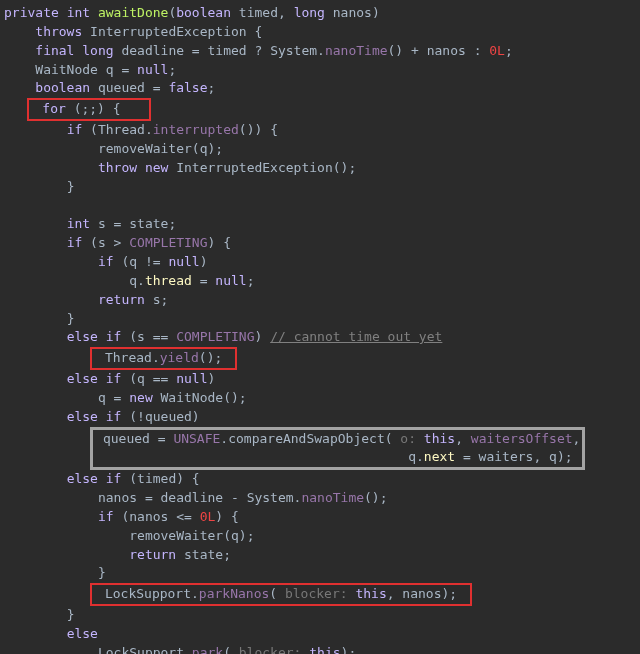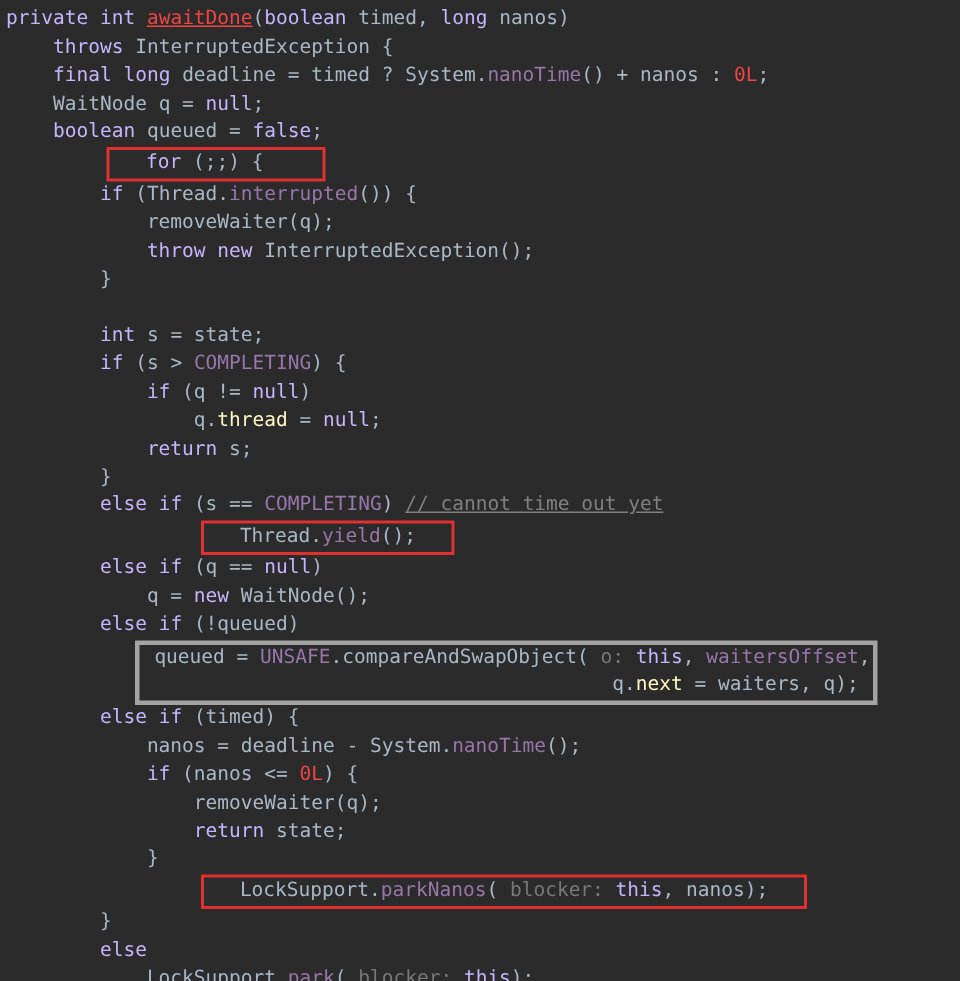--- a/index.html
+++ b/index.html
@@ -11,30 +11,29 @@
     line-height: 1.45;
     color: #a9b7c6;
     width: 640px;
   }
   .code {
     padding: 4px 2px 4px 4px;
     white-space: pre;
   }
   .kw   { color: #c4b5fd; }       
   .num  { color: #ef4444; }                       
-  .fn   { color: #ef4444; text-decoration: underline; }       
+  .fn   { color: #bef264; }       
   .it   { color: #9876aa; } 
   .fld  { color: #fef9c3; }       
   .cmt  { color: #808080; text-decoration: underline; }       
   .hint { color: #787878; font-style: normal; } 
   .box  {
     border: 2px solid #e03030;
-    padding: 0 16px;
+    padding: 0 5px;
     display: inline-block;
-    margin-left: 44px;
   }
   .boxwide {
     border: 3px solid #a3a3a3;
     padding: 0 2px;
     display: inline-block;
   }
 </style>
 </head>
 <body>
 

